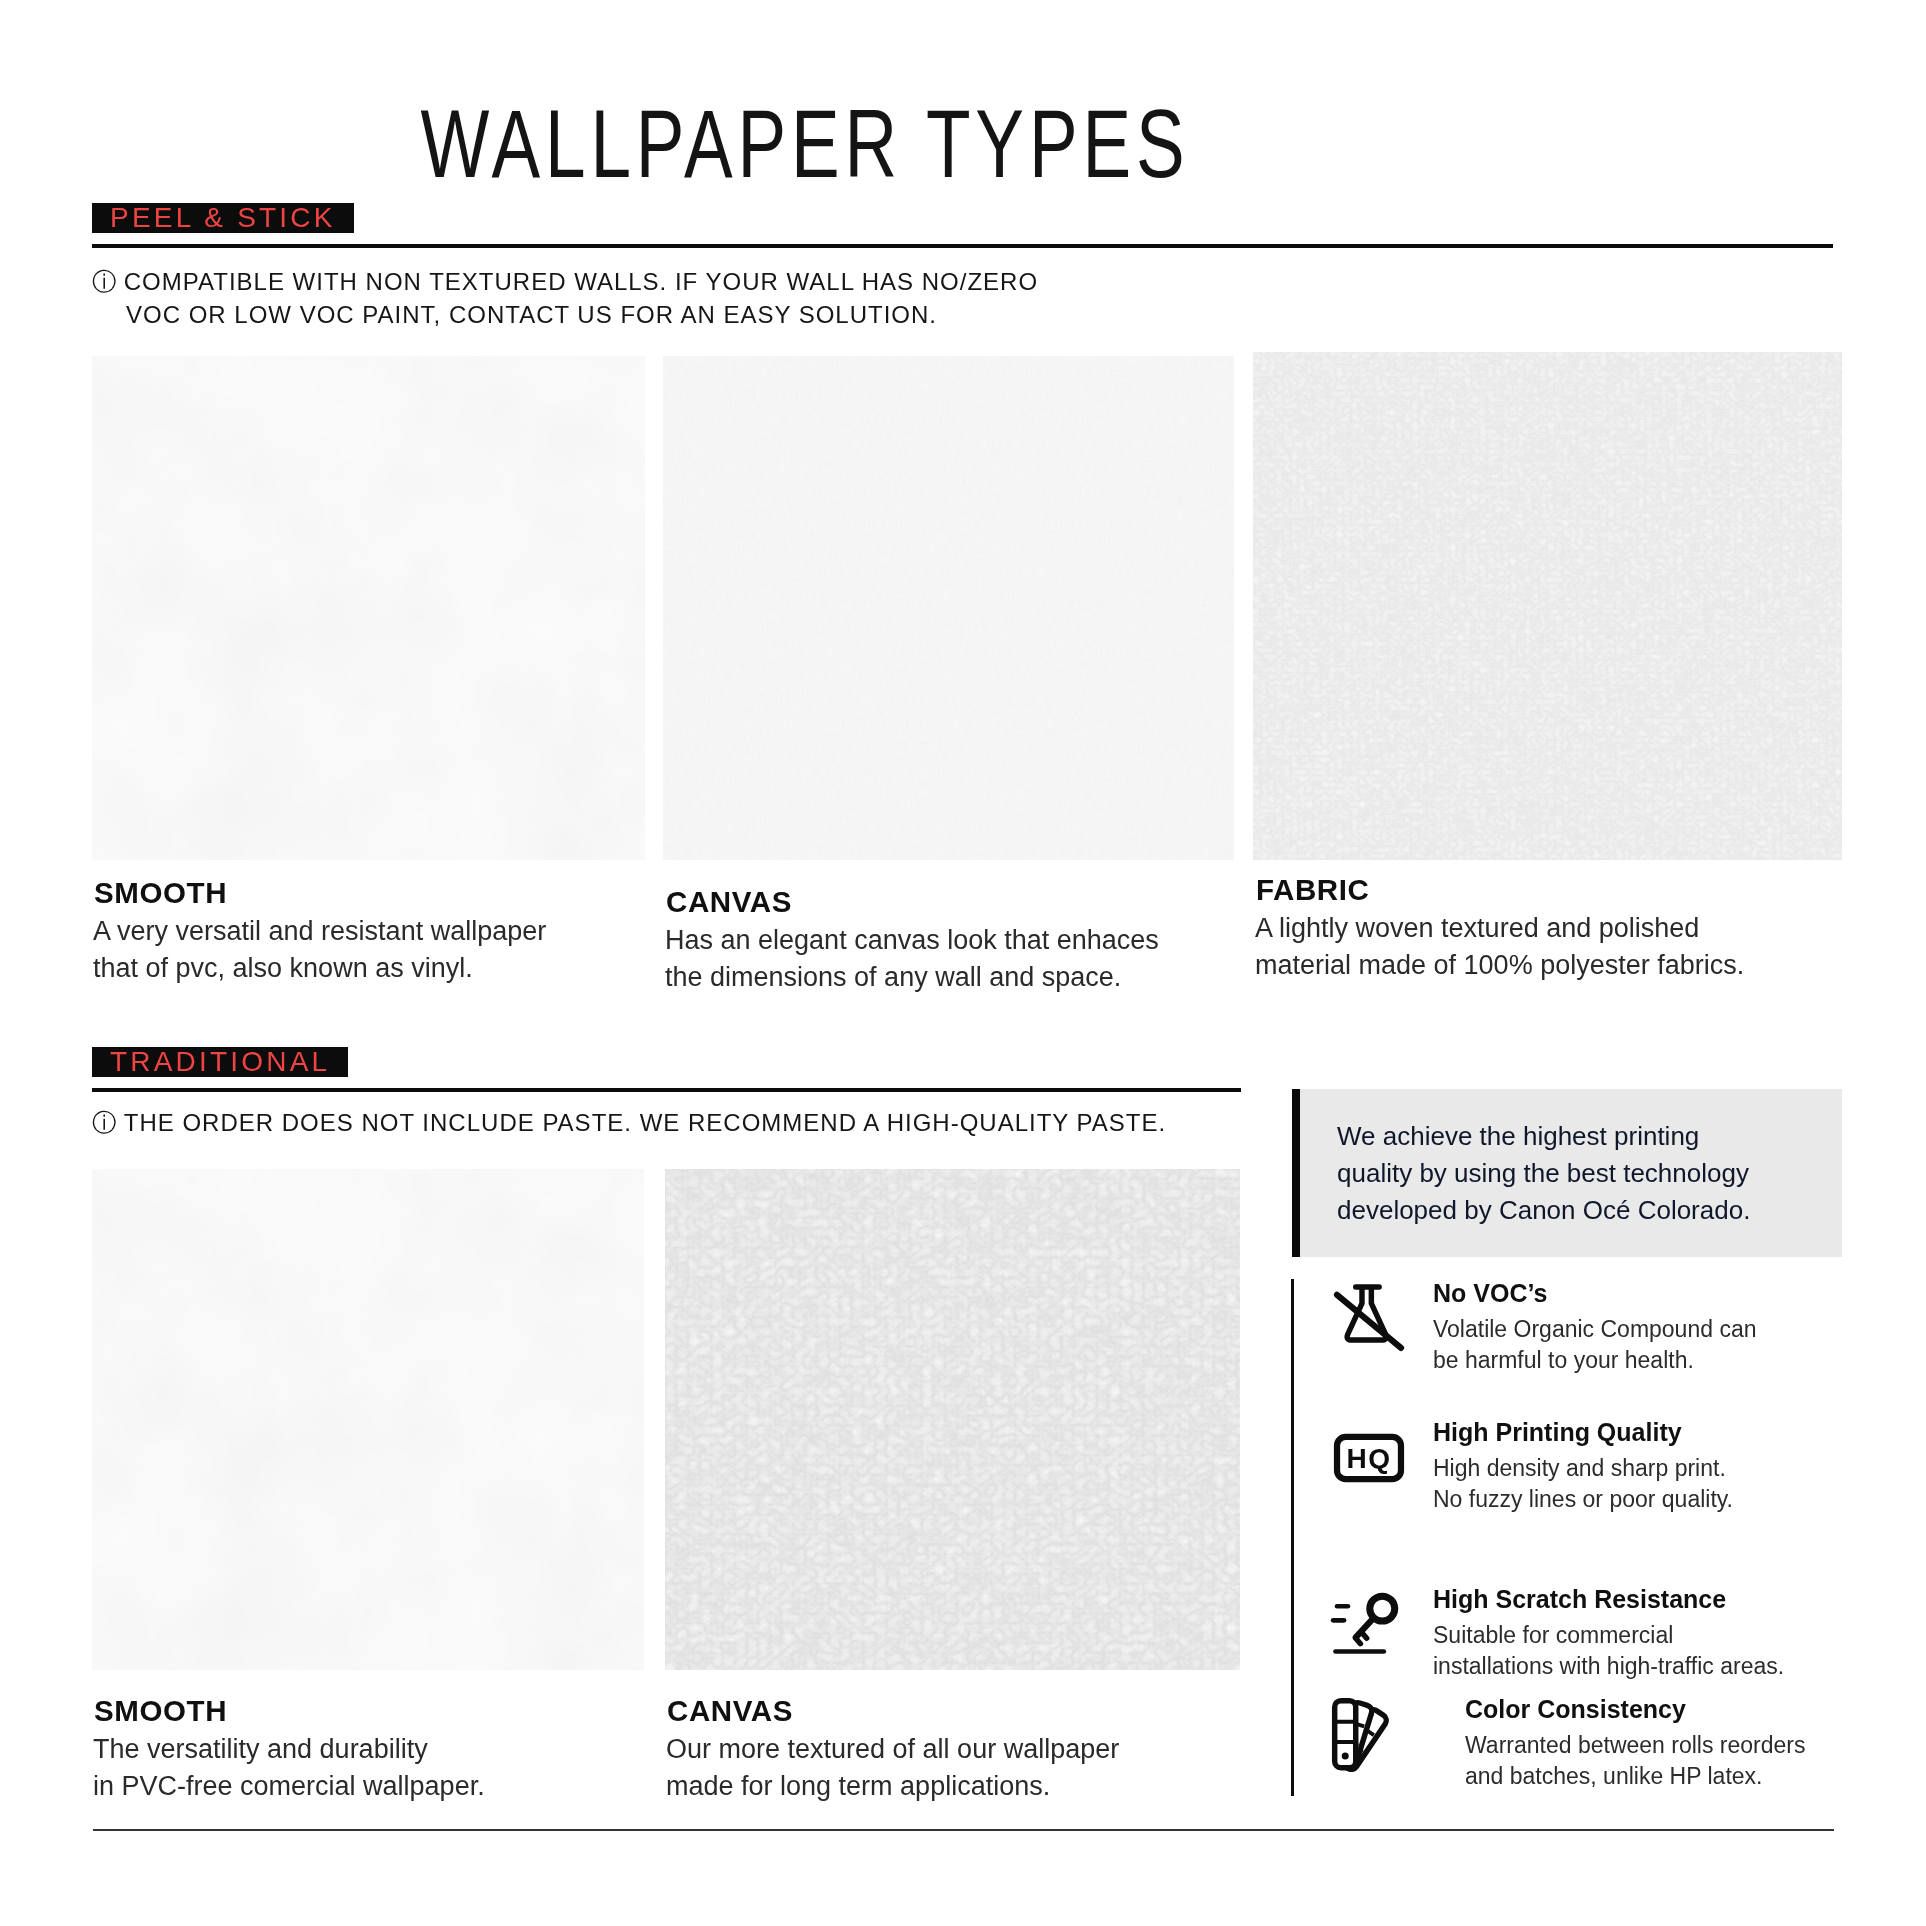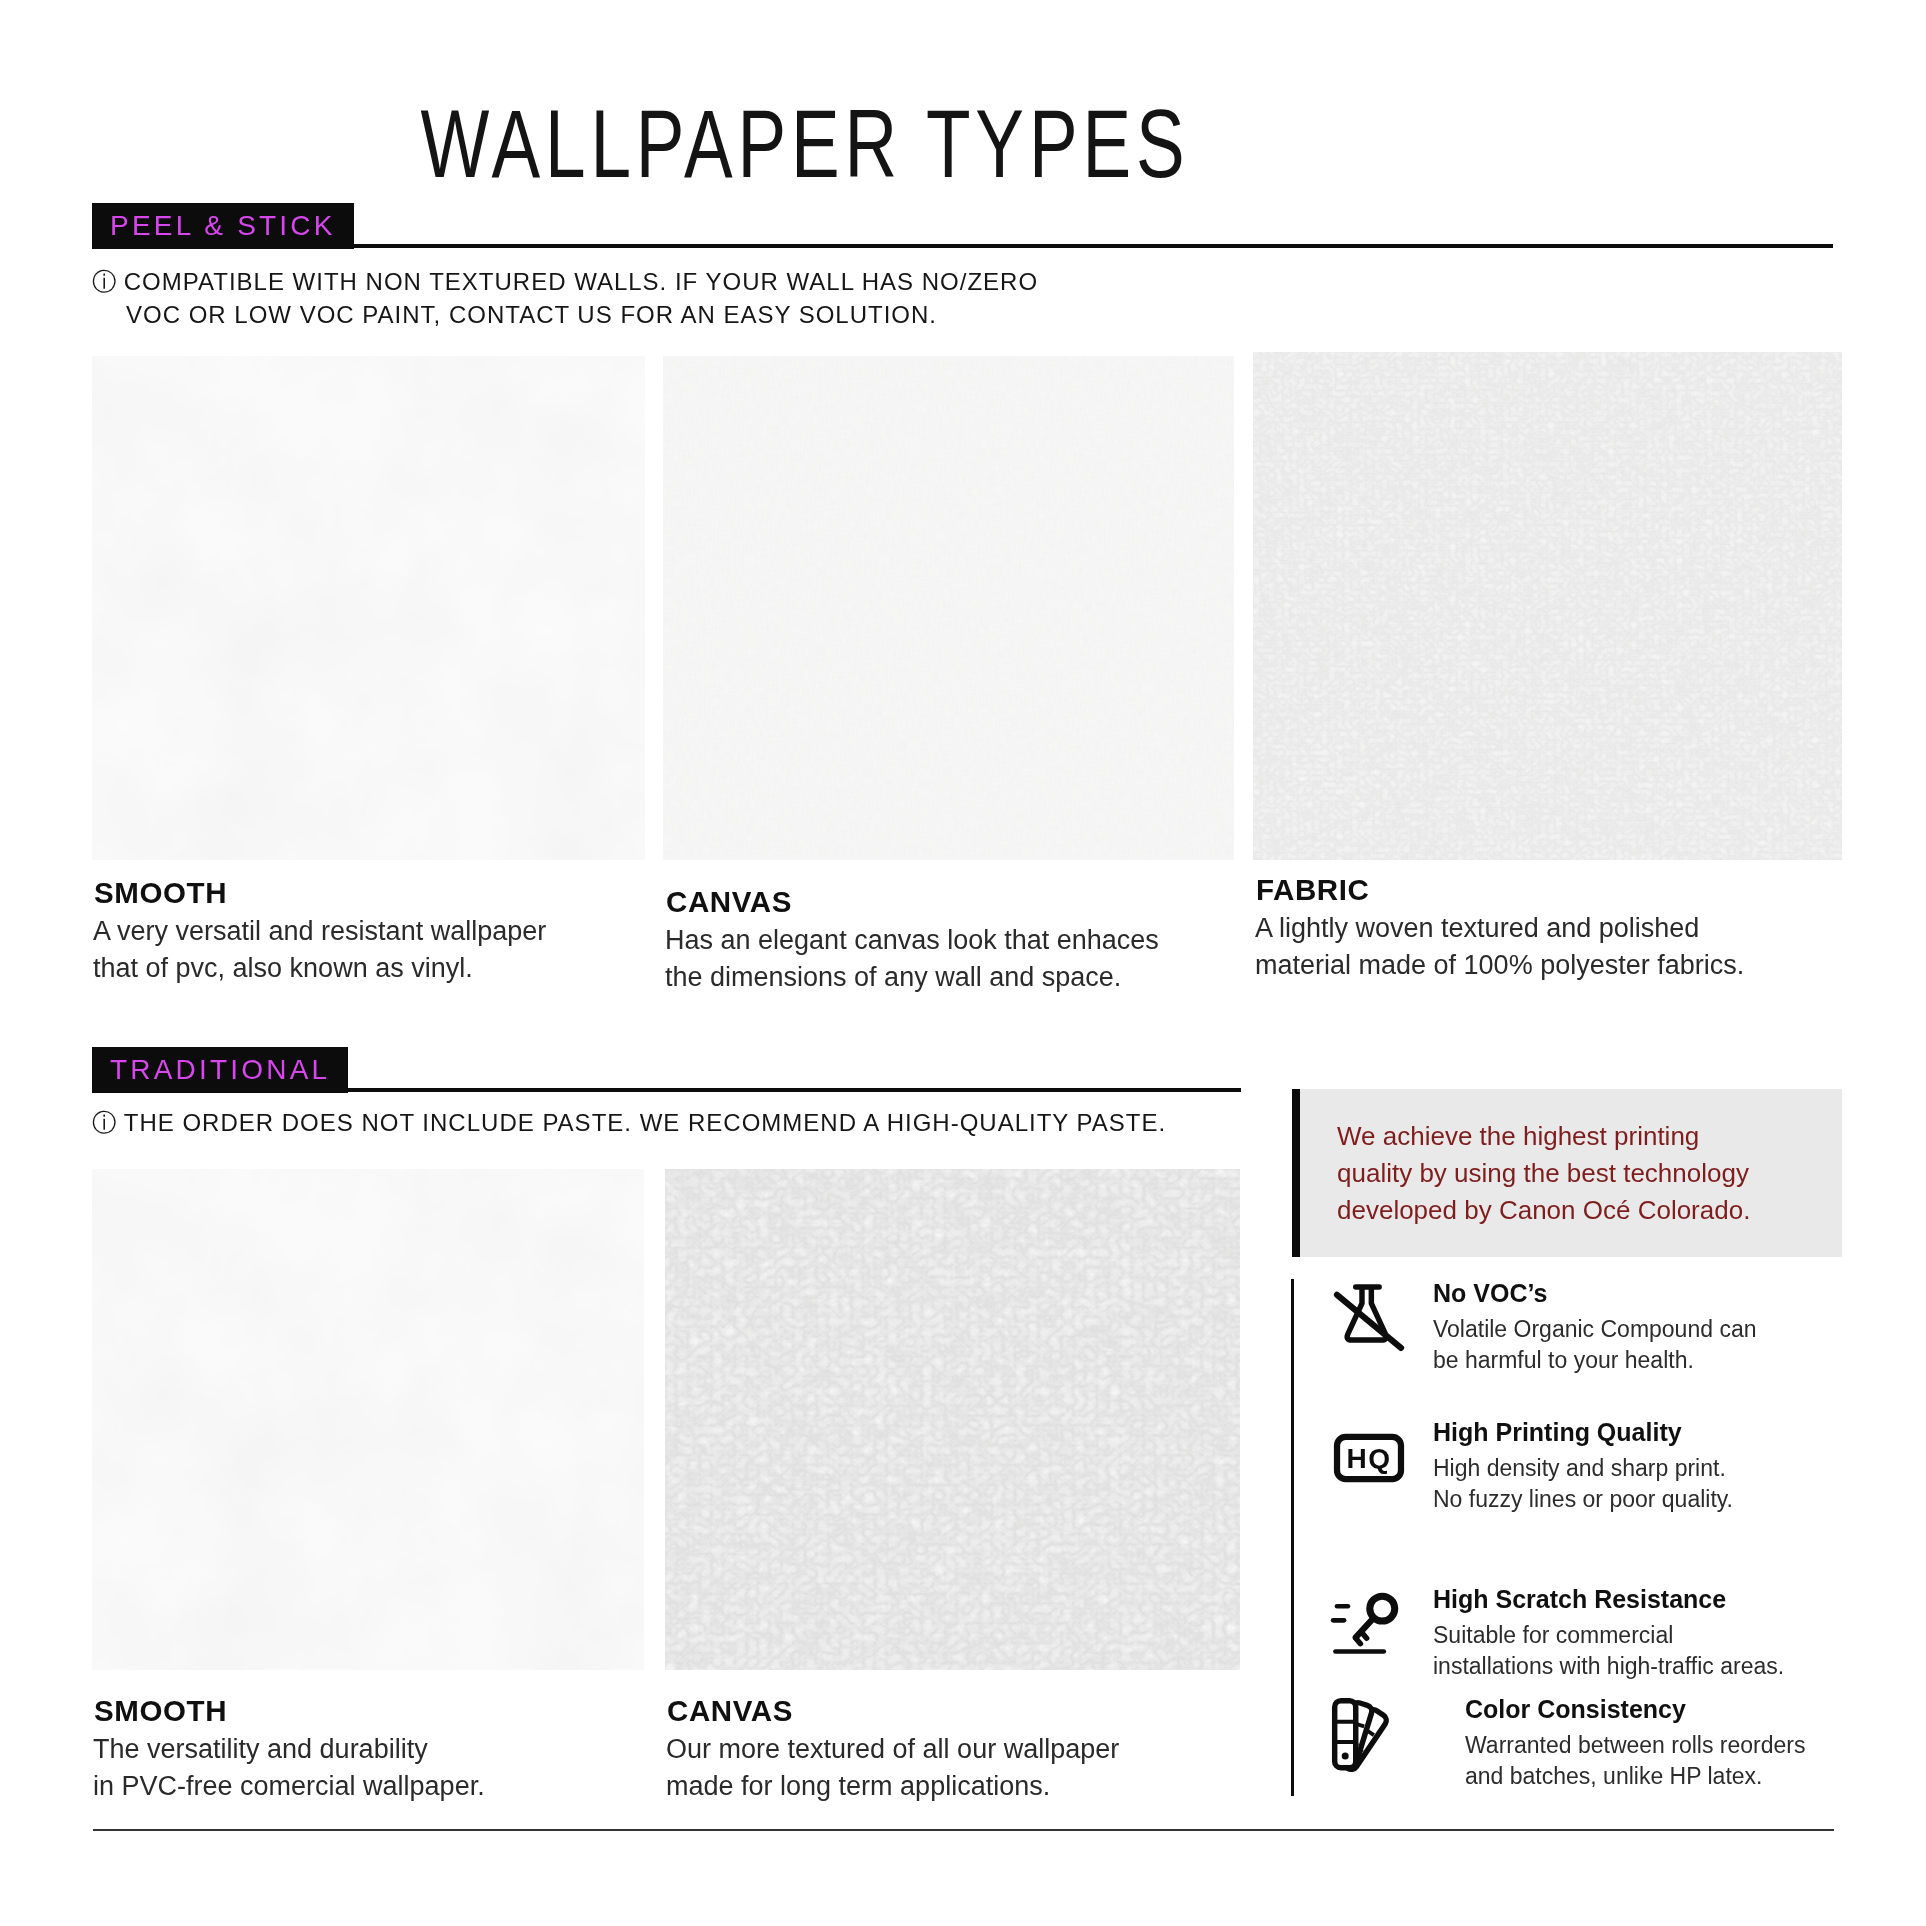--- a/index.html
+++ b/index.html
@@ -10,23 +10,23 @@
 
   
   .title-wrap{left:0;top:89px;width:1609px;text-align:center;}
   .title{display:inline-block;font-size:96px;font-weight:400;letter-spacing:6.4px;
          color:#141414;transform:scaleX(0.76);transform-origin:center;white-space:nowrap;}
 
   
   .rule{border-bottom:4.5px solid #0c0c0c;height:0;}
   .rule-1{left:92px;top:244px;width:1741px;}
   .rule-2{left:92px;top:1088px;width:1149px;}
-  .badge{background:#0c0c0c;color:#d946ef;font-size:28px;font-weight:500;
+  .badge{background:#0c0c0c;color:#ef4444;font-size:28px;font-weight:500;
          letter-spacing:3.2px;height:30px;display:flex;align-items:center;
-         padding:8px 18px;white-space:nowrap;}
+         padding:0 18px;white-space:nowrap;}
   .badge-1{left:92px;top:203px;}
   .badge-2{left:92px;top:1047px;}
 
   
   .info{font-size:24px;letter-spacing:1px;color:#161616;line-height:33px;white-space:nowrap;}
   .info .ib{font-size:24.4px;margin-right:6.4px;}
   .info-1{left:92px;top:265px;}
   .info-1b{left:126px;top:298px;}
   .info-2{left:92px;top:1106px;}
 
@@ -44,21 +44,21 @@
   .t-1{left:94px; top:876px;} .d-1{left:93px; top:913px;}
   .t-2{left:666px;top:885px;} .d-2{left:665px;top:922px;}
   .t-3{left:1256px;top:873px;} .d-3{left:1255px;top:910px;}
   .t-4{left:94px; top:1694px;} .d-4{left:93px; top:1731px;}
   .t-5{left:667px;top:1694px;} .d-5{left:666px;top:1731px;}
 
   
   .quality-box{left:1292px;top:1089px;width:550px;height:168px;background:#e9e9e9;
                border-left:8.3px solid #0b0b0b;box-sizing:border-box;
                display:flex;align-items:center;}
-  .quality-text{margin-left:37px;font-size:26px;line-height:37px;color:#7f1d1d;}
+  .quality-text{margin-left:37px;font-size:26px;line-height:37px;color:#0f172a;}
 
   .v-divider{left:1291px;top:1279px;height:517px;border-left:3.9px solid #0c0c0c;}
 
   .feature{display:flex;width:552px;}
   .f-1{left:1330px;top:1279px;} .f-2{left:1330px;top:1418px;}
   .f-3{left:1330px;top:1556px;margin-top:29px;} .f-4{left:1330px;top:1695px;gap:32px;}
   .feat-icon{width:103px;flex:0 0 103px;}
   .feat-icon svg{width:78px;height:78px;display:block;margin-top:1.3px;}
   .feat-title{font-size:25px;font-weight:700;color:#101010;margin-bottom:6.4px;white-space:nowrap;}
   .feat-body{font-size:23px;line-height:31px;color:#2c2c2c;}

